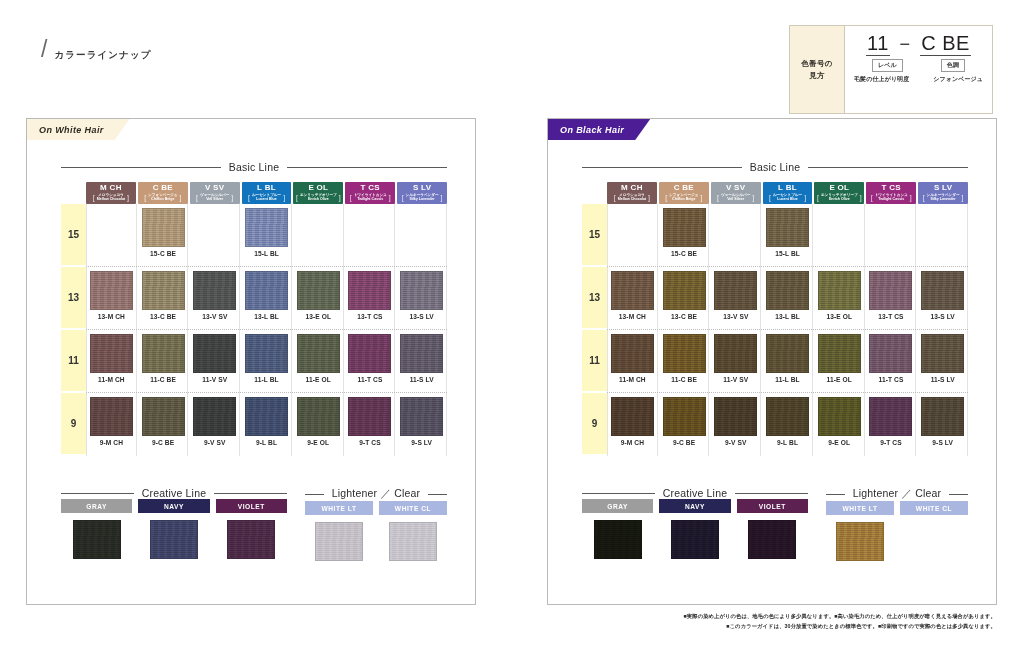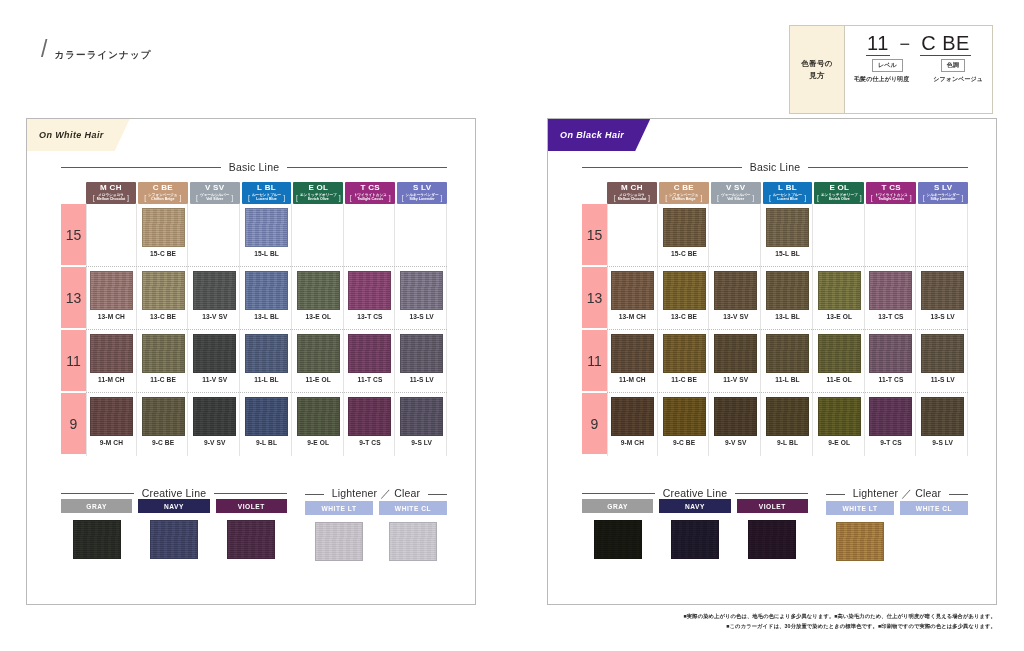--- a/index.html
+++ b/index.html
@@ -74,21 +74,21 @@
   
   .panel {
     position: absolute; top: 118px; height: 487px;
     border: 1px solid #b9b9b9; background: #fff;
   }
   #panel-white { left: 26px; width: 450px; }
   #panel-black { left: 547px; width: 450px; }
 
   .hair-tag {
     position: absolute; left: 0; top: 0;
-    height: 32px; padding-left: 12px; padding-right: 26px;
+    height: 21px; padding-left: 12px; padding-right: 26px;
     display: flex; align-items: center;
     font-size: 9px; font-style: italic; font-weight: 700;
     letter-spacing: .4px;
   }
   .tag-white { background: #fbf3de; color: #2f2b22;
     clip-path: polygon(0 0, 100% 0, calc(100% - 15px) 100%, 0 100%); }
   .tag-black { background: #4c1d95; color: #ffffff;
     clip-path: polygon(0 0, 100% 0, calc(100% - 15px) 100%, 0 100%); }
 
   
@@ -120,23 +120,23 @@
     font-size: 3.6px; font-weight: 700; line-height: 1.25;
     letter-spacing: 0; margin-top: .5px;
   }
   .chip-bracket { font-size: 7px; font-weight: 300; line-height: 1; opacity: .85; }
   .chip-names-inner { display: flex; flex-direction: column; align-items: center; }
 
   
   .lvl-rows { position: relative; margin-top: 0; }
   .lvl-row { display: flex; height: 63px; position: relative; }
   .lvl-row .lvl-box {
-    width: 25px; flex: 0 0 25px; background: #fca5a5;
+    width: 25px; flex: 0 0 25px; background: #fef9c3;
     display: flex; align-items: center; justify-content: center;
-    font-size: 14px; font-weight: 400; color: #333;
+    font-size: 10px; font-weight: 700; color: #333;
     margin-bottom: 2px;
   }
   .lvl-cells { display: flex; flex: 1; }
   .cell {
     flex: 1 1 0; margin-right: 2px; position: relative;
     display: flex; flex-direction: column; align-items: center;
     justify-content: flex-start; padding-top: 4px;
     border-right: 1px solid #e3e3e3;
   }
   .cell:last-child { margin-right: 0; border-right: 1px solid #e3e3e3; }

